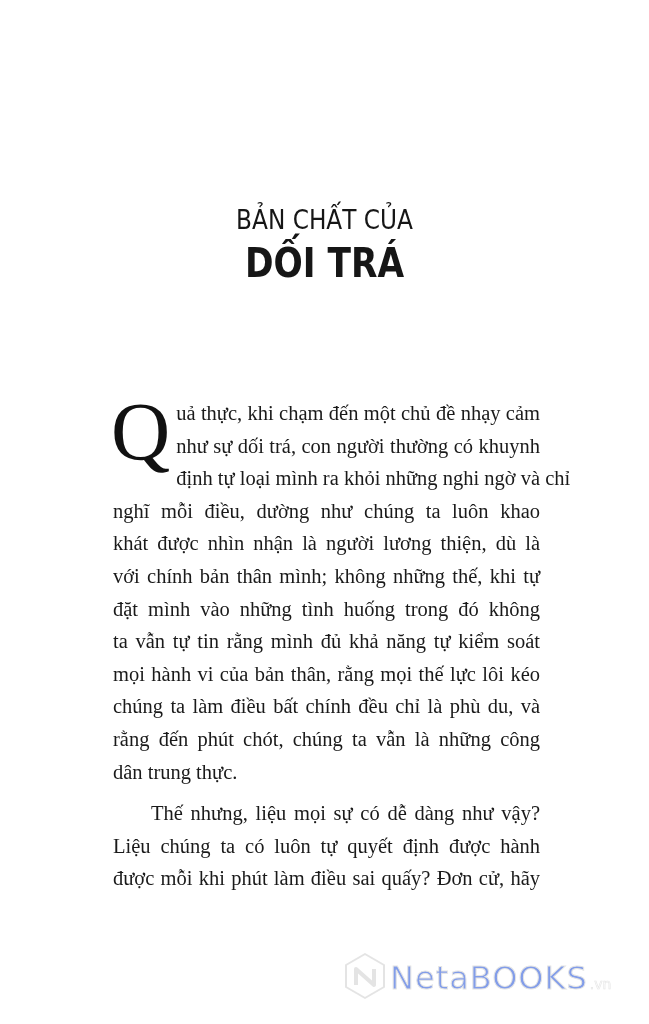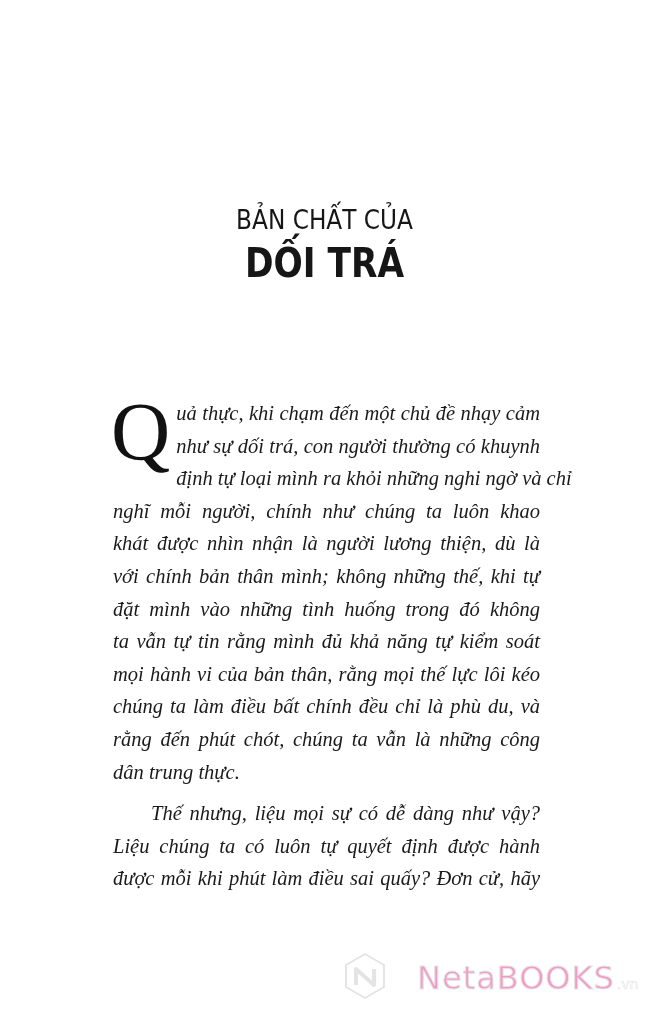--- a/index.html
+++ b/index.html
@@ -1,40 +1,40 @@
 <!DOCTYPE html>
 <html><head>
 <meta charset="utf-8">
 <style>
   html, body { margin:0; padding:0; }
   body { width:649px; height:1024px; background:#ffffff; position:relative; overflow:hidden; color:#1a1a1a; }
   .title { position:absolute; left:0; width:649px; text-align:center; font-family:"DejaVu Sans", sans-serif; color:#161616; }
   .title1 { top:204px; font-size:27px; font-weight:normal; letter-spacing:0px; transform:scaleX(0.86); }
   .title2 { top:240px; font-size:40px; font-weight:bold; transform:scaleX(0.86); }
   .body-text { position:absolute; left:113px; width:427px; top:397px; font-family:"Liberation Serif", serif; font-size:20.5px; line-height:32.6px; text-align:justify; color:#1a1a1a; }
-  .line { display:block; white-space:nowrap; text-align-last:justify; text-align:justify;font-style:italic; }
+  .line { display:block; white-space:nowrap; text-align-last:justify; text-align:justify; }
   .line.last { text-align-last:left; }
   .dropcap { float:left; font-family:"Liberation Serif", serif; font-size:82px; line-height:66px; margin:2px 6px 0 -2px; color:#111; }
   .indent { padding-left:38px;margin-top:9px; }
   .watermark { position:absolute; left:340px; top:954px; width:300px; height:48px; display:flex; align-items:center; opacity:0.55; }
-  .wm-text { font-family:"DejaVu Sans", sans-serif; font-size:32px; color:#ec4899; -webkit-text-stroke:1px #cfcfcf; letter-spacing:1px;margin-left:27px; }
+  .wm-text { font-family:"DejaVu Sans", sans-serif; font-size:32px; color:#1d4ed8; -webkit-text-stroke:1px #cfcfcf; letter-spacing:1px; }
   .wm-vn { font-family:"DejaVu Sans", sans-serif; font-size:14px; color:#fff; -webkit-text-stroke:0.6px #cfcfcf; margin-left:2px; margin-top:12px; }
 </style>
 </head>
 <body>
 
 <div class="title title1">BẢN CHẤT CỦA</div>
 <div class="title title2">DỐI TRÁ</div>
 
 <div class="body-text">
   <span class="dropcap">Q</span>
   <span class="line">uả thực, khi chạm đến một chủ đề nhạy cảm</span>
   <span class="line">như sự dối trá, con người thường có khuynh</span>
   <span class="line">định tự loại mình ra khỏi những nghi ngờ và chỉ</span>
-  <span class="line">nghĩ mỗi người, chính như chúng ta luôn khao</span>
+  <span class="line">nghĩ mỗi điều, dường như chúng ta luôn khao</span>
   <span class="line">khát được nhìn nhận là người lương thiện, dù là</span>
   <span class="line">với chính bản thân mình; không những thế, khi tự</span>
   <span class="line">đặt mình vào những tình huống trong đó không</span>
   <span class="line">ta vẫn tự tin rằng mình đủ khả năng tự kiểm soát</span>
   <span class="line">mọi hành vi của bản thân, rằng mọi thế lực lôi kéo</span>
   <span class="line">chúng ta làm điều bất chính đều chỉ là phù du, và</span>
   <span class="line">rằng đến phút chót, chúng ta vẫn là những công</span>
   <span class="line last">dân trung thực.</span>
   <span class="line indent">Thế nhưng, liệu mọi sự có dễ dàng như vậy?</span>
   <span class="line">Liệu chúng ta có luôn tự quyết định được hành</span>

